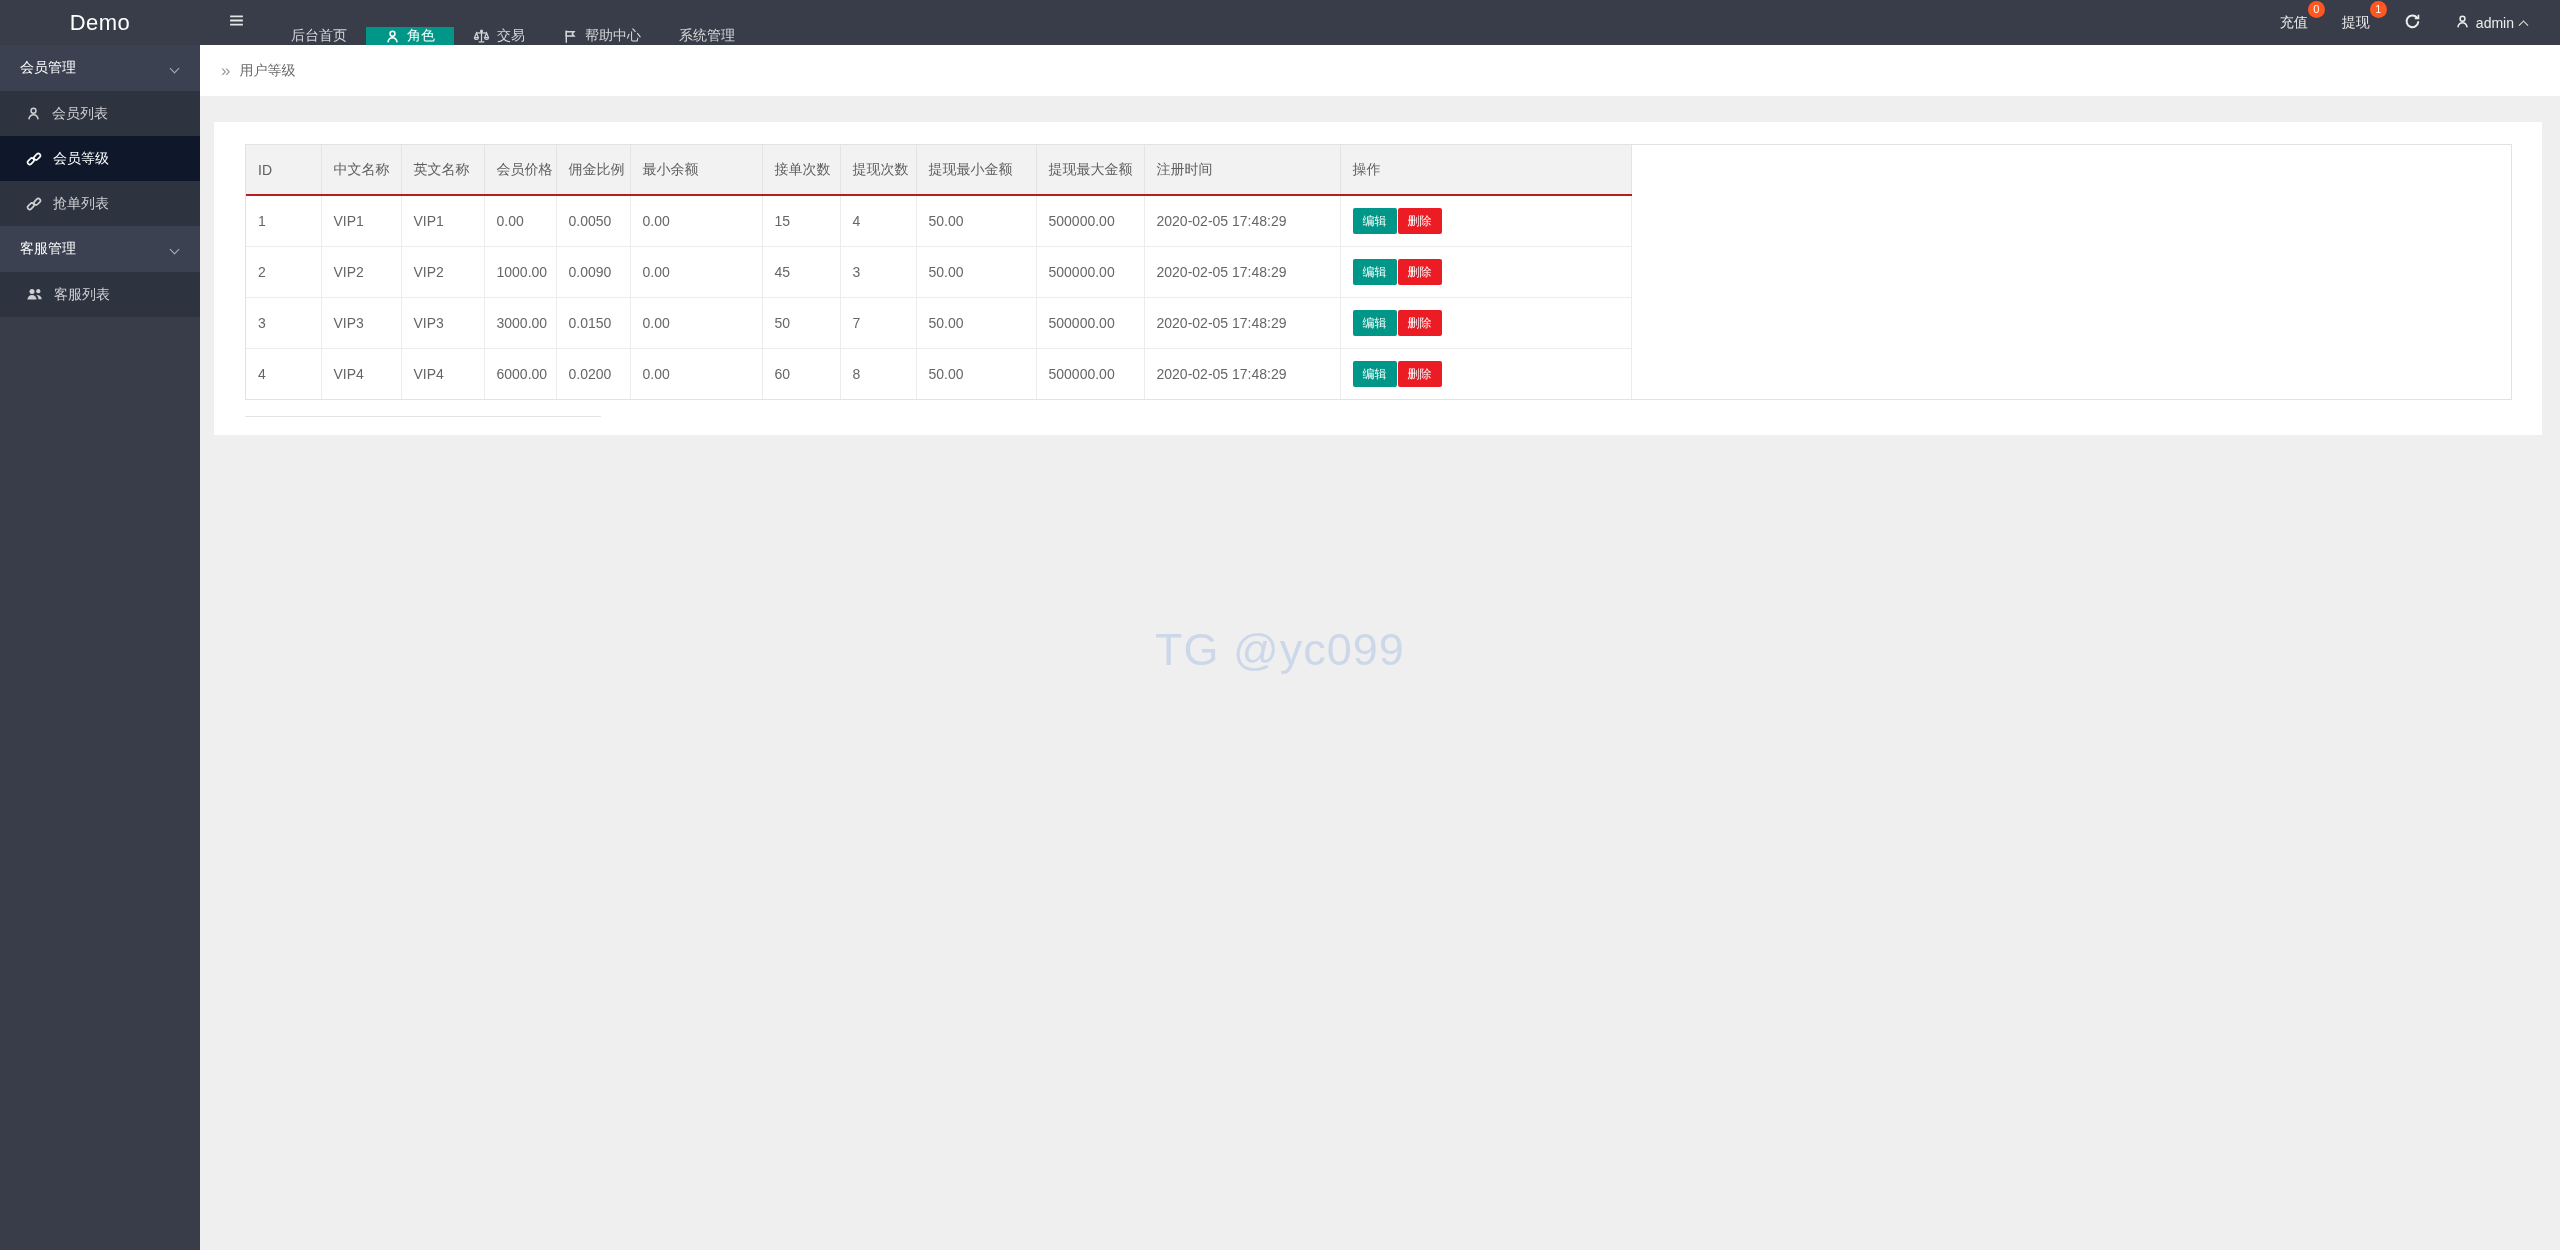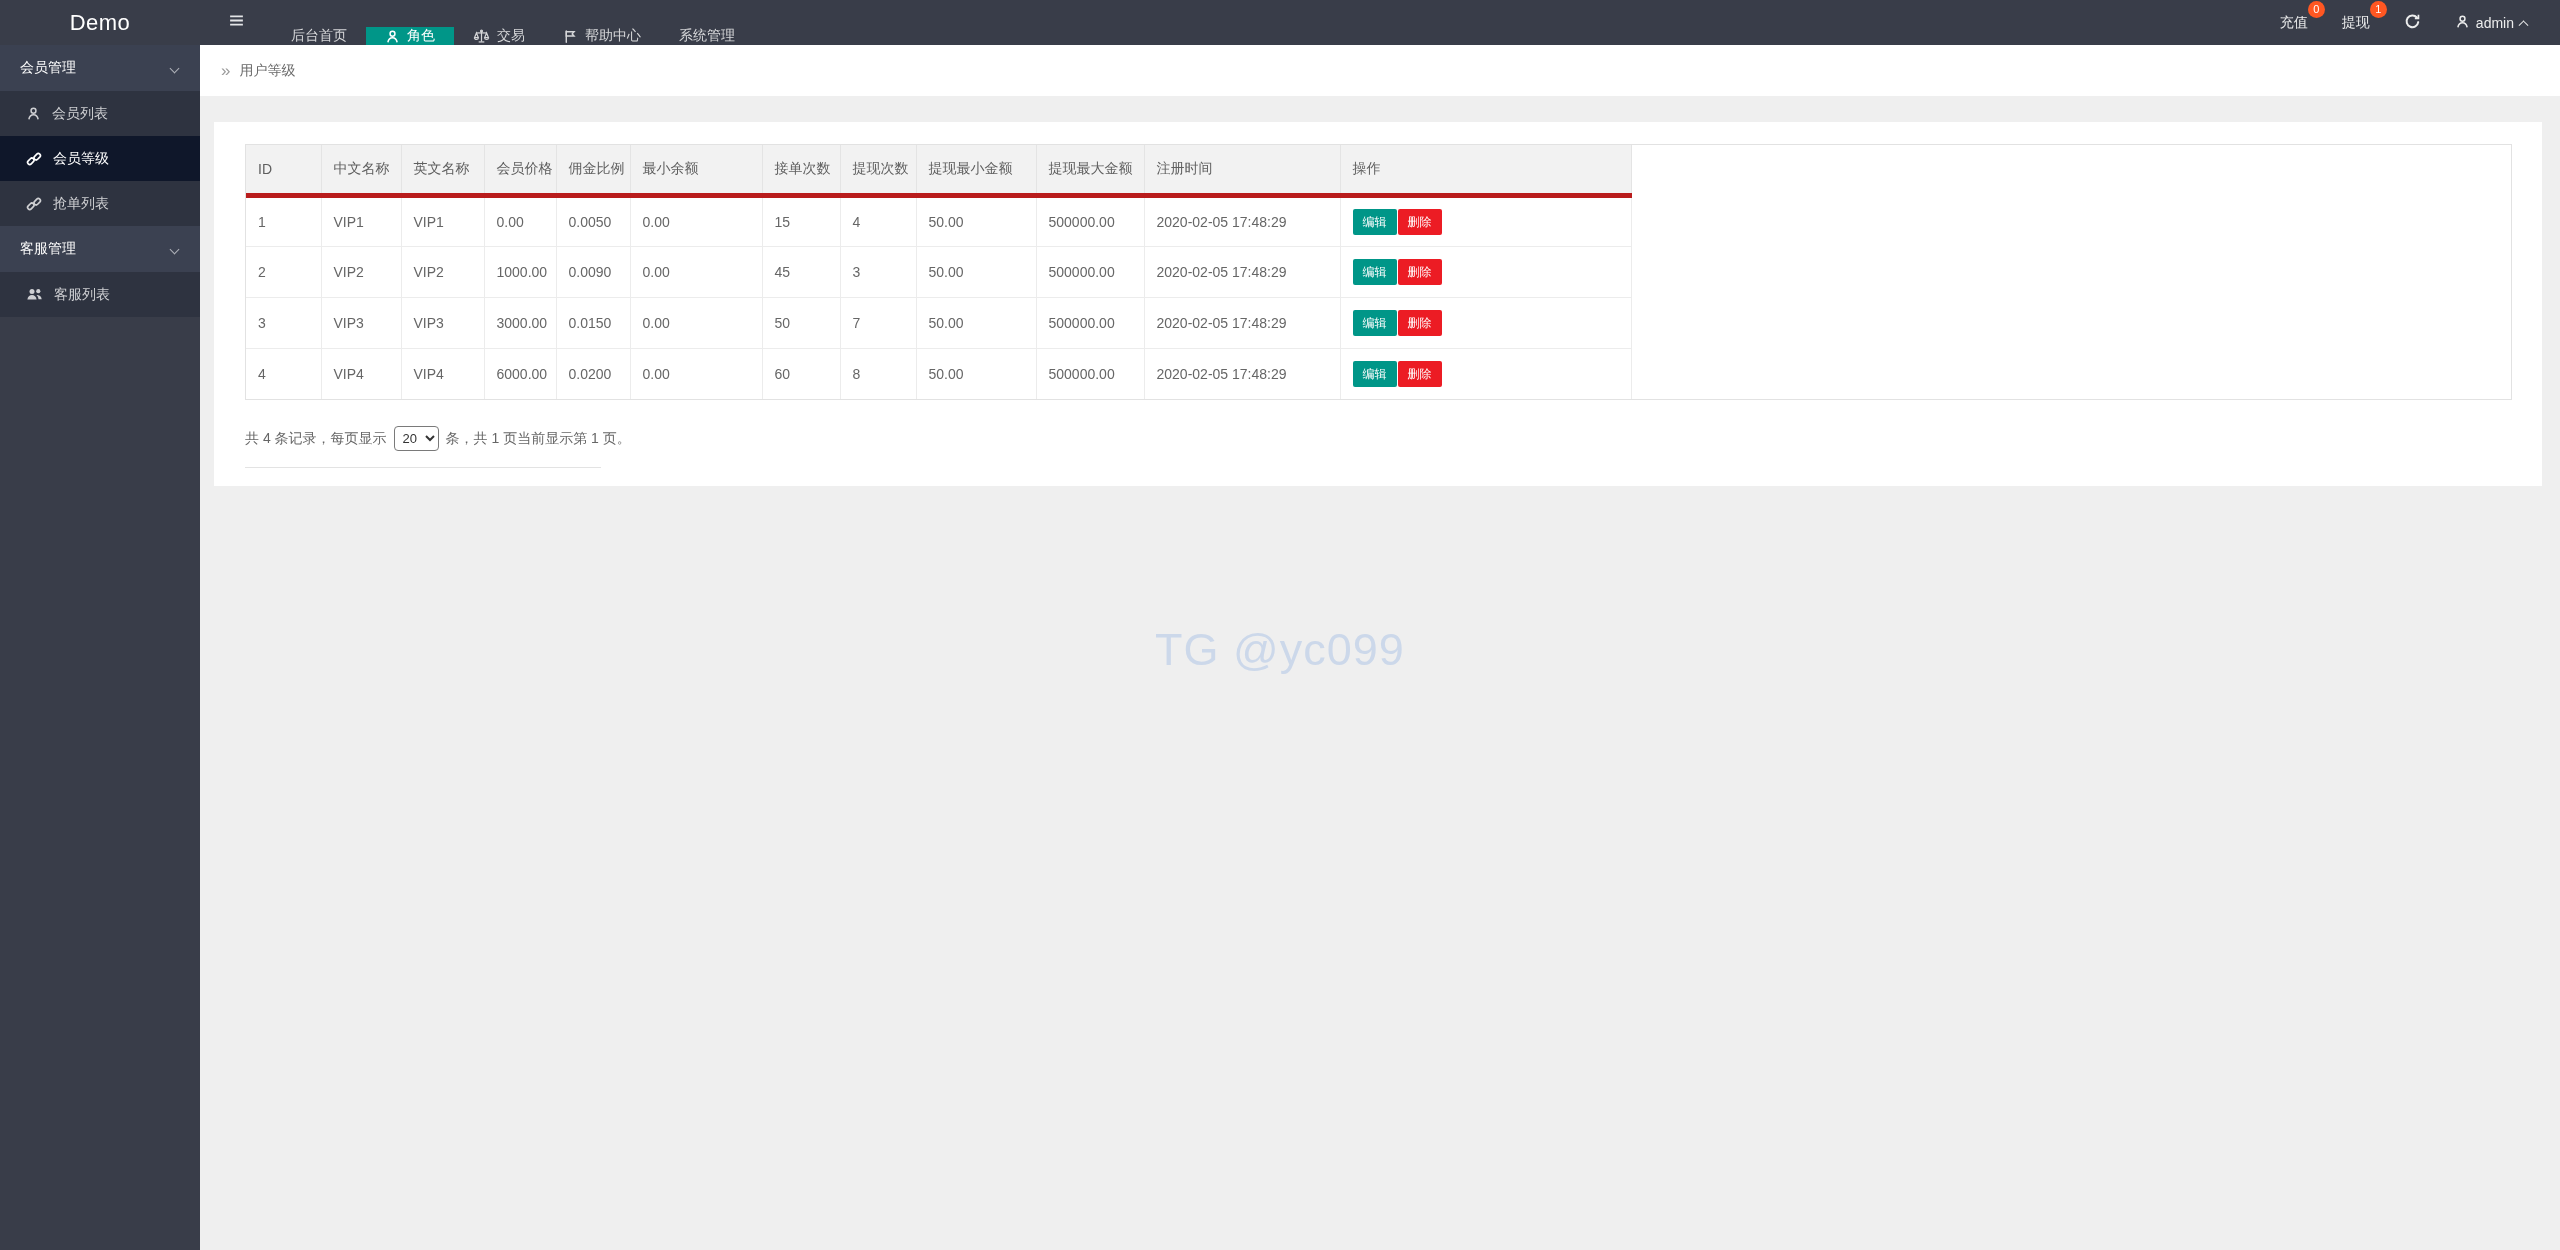--- a/index.html
+++ b/index.html
@@ -71,21 +71,21 @@
     padding-left:21px; gap:9px; color:#6a6a6a; font-size:14px;
   }
   .bc-icon { color:#9a9a9a; font-size:17px; line-height:1; }
   .card { margin:26px 18px 0 14px; background:#ffffff; padding:22px 30px 18px 31px; }
 
   .table-wrap { border:1px solid #e2e2e2; background:#fff; }
   table { border-collapse:collapse; table-layout:fixed; width:1385px; }
   th {
     background:#f2f2f2; font-weight:normal; text-align:left;
     color:#5f5f5f; font-size:14px; height:50px; padding:0 12px;
-    border-right:1px solid #e4e4e4; border-bottom:5px solid #b91c1c;
+    border-right:1px solid #e4e4e4; border-bottom:2px solid #b91c1c;
     white-space:nowrap; overflow:hidden;
   }
   td {
     color:#666; font-size:14px; height:51px; padding:0 12px;
     border-right:1px solid #ececec; border-bottom:1px solid #ececec;
     white-space:nowrap; overflow:hidden; background:#fff;
   }
   tbody tr:last-child td { border-bottom:none; }
 
   .btn {
@@ -349,24 +349,17 @@
             <td>500000.00</td>
             <td>2020-02-05 17:48:29</td>
             <td>
               <button class="btn btn-edit">编辑</button><button class="btn btn-del">删除</button>
             </td>
           </tr>
         </tbody>
       </table>
     </div>
 
-    <div class="pager">
-      <span>共 4 条记录，每页显示</span>
-      <select>
-        <option>20</option>
-      </select>
-      <span>条，共 1 页当前显示第 1 页。</span>
-    </div>
     <div class="pager-line"></div>
   </div>
 </div>
 
 <div class="watermark">TG @yc099</div>
 
 </body></html>

